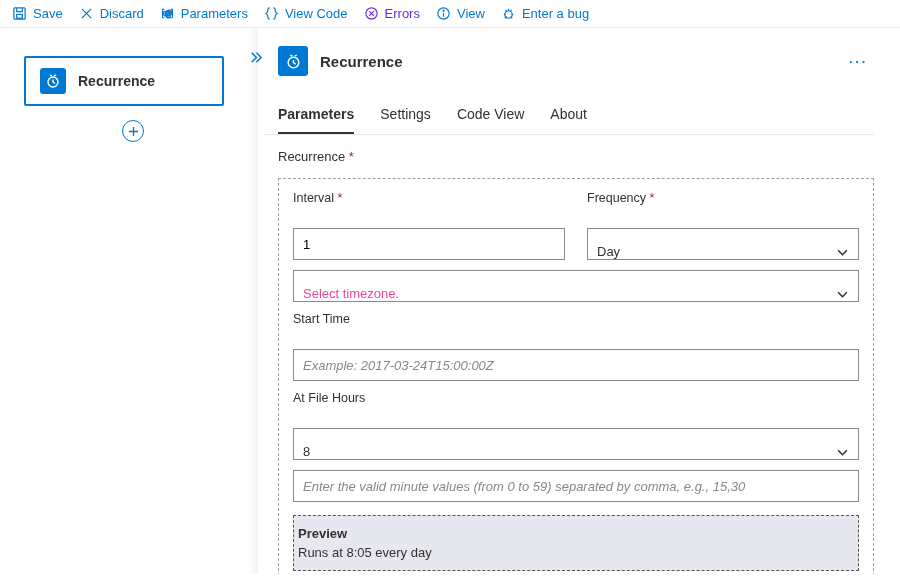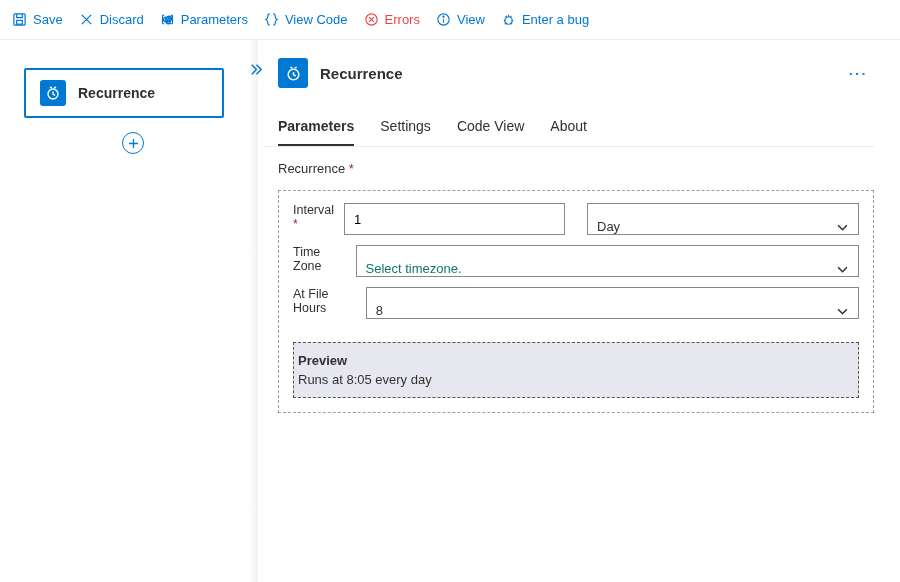--- a/index.html
+++ b/index.html
@@ -1,20 +1,20 @@
 <!DOCTYPE html>
 <html><head>
 <meta charset="utf-8">
 <style>
   * { box-sizing: border-box; margin: 0; padding: 0; }
   body { font-family: "Segoe UI", Arial, sans-serif; font-size: 13px; color: #323130; background: #fff; }
 
-  .toolbar { display: flex; align-items: center; gap: 16px; padding: 12px 12px; border-bottom: 1px solid #edebe9; }
+  .toolbar { display: flex; align-items: center; gap: 16px; padding: 6px 12px; border-bottom: 1px solid #edebe9; }
   .toolbar-item { display: flex; align-items: center; gap: 6px; color: #0078d4; cursor: pointer; font-size: 13px; }
-  .toolbar-item.disabled { color: #ef4444; cursor: default; justify-content: space-between; }
+  .toolbar-item.disabled { color: #6d28d9; cursor: default; justify-content: space-between; }
   .toolbar-item svg { width: 15px; height: 15px; }
 
   .workspace { display: flex; height: calc(582px - 36px); }
   .left-pane { width: 258px; padding: 28px 16px 16px 24px; position:relative; }
   .left-pane::after { content:""; position:absolute; top:0; right:0; bottom:0; width:10px; background:linear-gradient(to left, rgba(0,0,0,0.05), transparent); }
 
   .canvas-card { display: flex; align-items: center; gap: 12px; border: 2px solid #0078d4; border-radius: 2px; padding: 10px 14px; width: 200px; background:#fff; }
   .trigger-icon { width: 26px; height: 26px; border-radius:3px; background: #0078d4; display:flex; align-items:center; justify-content:center; color:#fff; }
   .canvas-card-label { font-size: 14px; font-weight:600; }
   .add-step { margin: 14px auto 0 auto; width:22px; height:22px; border-radius:50%; border:1px solid #0078d4; display:flex; align-items:center; justify-content:center; color:#0078d4; cursor:pointer; }
@@ -29,26 +29,26 @@
 
   .tabs { display:flex; gap:26px; border-bottom:1px solid #edebe9; padding:0 14px; margin-top:8px; }
   .tab { padding:8px 0 10px 0; cursor:pointer; font-size:14px; color:#323130; }
   .tab.active { font-weight:600; border-bottom:2px solid #323130; }
 
   .section-label { font-size:13px; padding-left:14px; }
   .req::after { content:" *"; color:#a4262c; }
 
   .form-box { margin-left:14px; margin-right:0; border:1px dashed #a19f9d; border-top:1px dashed #a19f9d; padding:12px 14px 14px 14px; display:flex; flex-direction:column; gap:10px; }
   .row { display:flex; gap:22px; }
-  .field { flex:1; display:flex; flex-direction:row; gap:10px; }
+  .field { flex:1; display:flex; flex-direction:column; gap:23px; }
   .field-label { font-size:12.5px; color:#323130; }
   .text-input, .select-input { height:32px; border:1px solid #8a8886; padding:0 9px; font-size:13px; background:#fff; width:100%; }
   .text-input::placeholder { color:#8a8886; font-style:italic; }
   .select-input { display:flex; align-items:flex-end; justify-content:space-between; cursor:pointer; }
-  .select-input.placeholder span:first-child { color:#0f766e; }
+  .select-input.placeholder span:first-child { color:#ec4899; }
   .chev { width:13px; height:13px; }
 
   .preview-box { border:1px dashed #555; background:#e7e8ef; padding:10px 4px; margin-top:3px; }
   .preview-title { font-weight:600; font-size:13px; }
   .preview-text { font-size:13px; margin-top:4px; }
 
   svg { flex-shrink:0; }
 </style>
 </head>
 <body>
@@ -157,51 +157,56 @@
 
     <div class="section-label req">Recurrence</div>
 
     <div class="form-box">
       <div class="row">
         <div class="field">
           <div class="field-label req">Interval</div>
           <input class="text-input" value="1" style="">
         </div>
         <div class="field">
+          <div class="field-label req">Frequency</div>
           <div class="select-input">
             <span>Day</span>
             <svg class="chev" viewBox="0 0 12 12" fill="none" stroke="#323130" stroke-width="1.4">
                 <path d="M2 4l4 4 4-4"></path>
               </svg>
           </div>
         </div>
       </div>
 
       <div class="field">
-        <div class="field-label">Time Zone</div>
         <div class="select-input placeholder">
           <span>Select timezone.</span>
           <svg class="chev" viewBox="0 0 12 12" fill="none" stroke="#323130" stroke-width="1.4">
               <path d="M2 4l4 4 4-4"></path>
             </svg>
         </div>
       </div>
 
+      <div class="field">
+        <div class="field-label">Start Time</div>
+        <input class="text-input" placeholder="Example: 2017-03-24T15:00:00Z" style="">
+      </div>
 
       <div class="field">
         <div class="field-label">At File Hours</div>
         <div class="select-input">
           <span>8</span>
           <svg class="chev" viewBox="0 0 12 12" fill="none" stroke="#323130" stroke-width="1.4">
               <path d="M2 4l4 4 4-4"></path>
             </svg>
         </div>
       </div>
 
       <div class="field">
+        <input class="text-input" placeholder="Enter the valid minute values (from 0 to 59) separated by comma, e.g., 15,30" style="">
       </div>
 
       <div class="preview-box">
         <div class="preview-title">Preview</div>
         <div class="preview-text">Runs at 8:05 every day</div>
       </div>
     </div>
 
   </div>
 </div>

